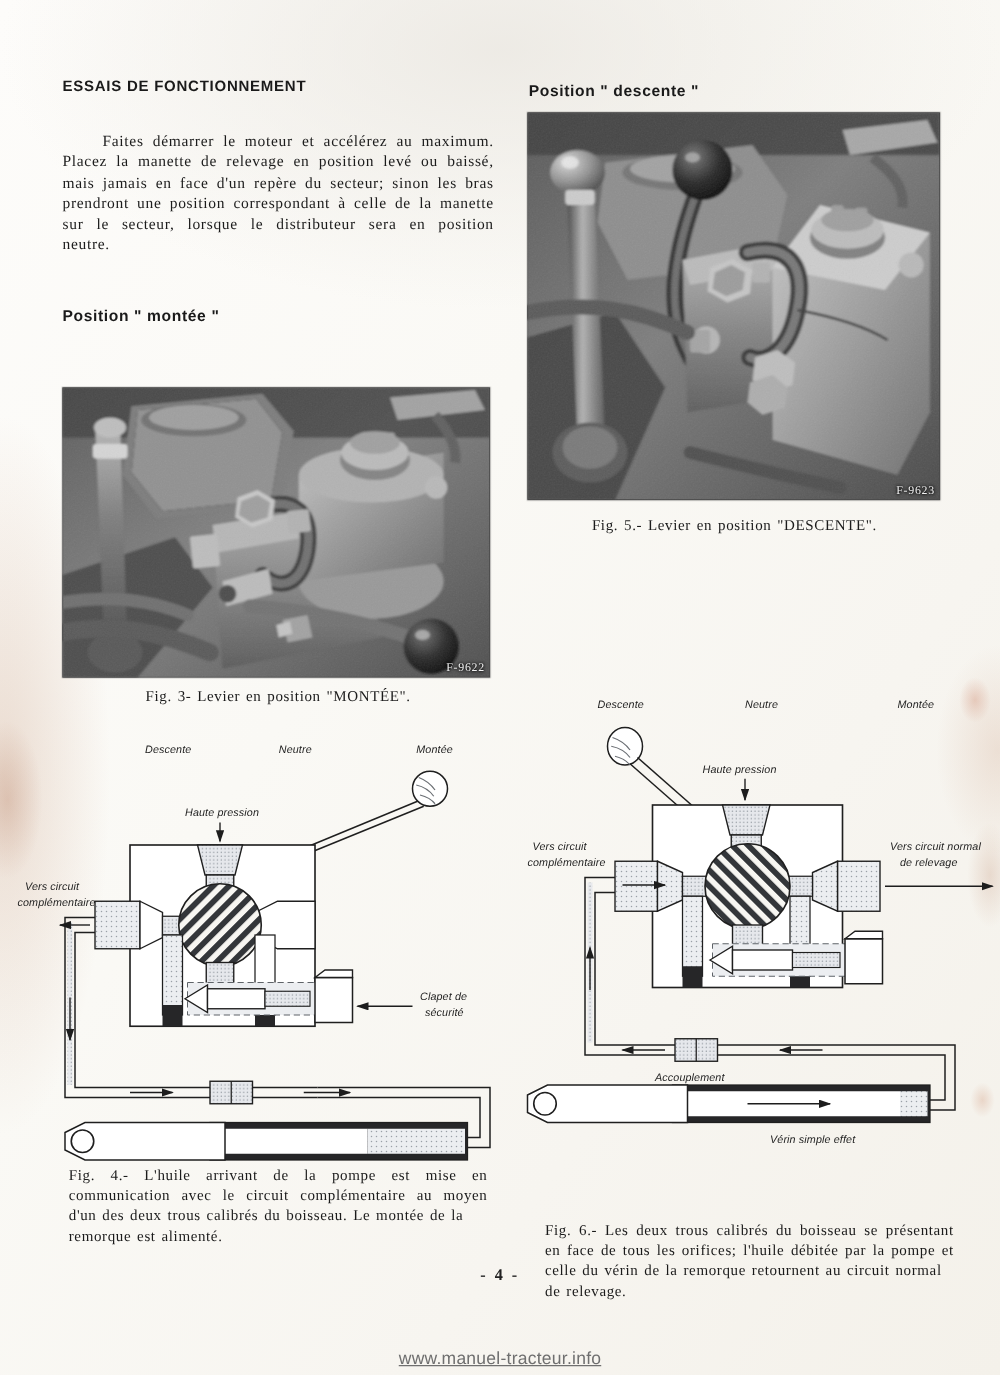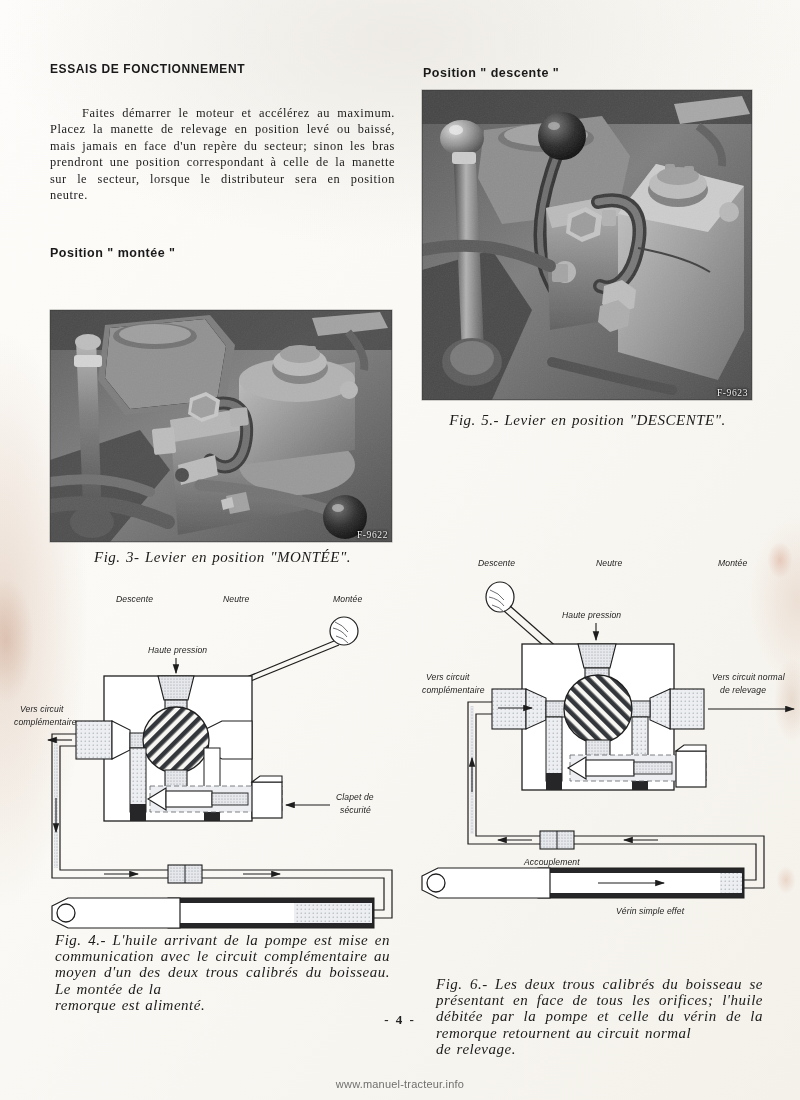--- a/index.html
+++ b/index.html
@@ -55,48 +55,48 @@
     line-height:16.4px;
     color:#1c1c1c;
     text-align:justify;
     letter-spacing:.55px;
     word-spacing:1.4px;
   }
   .bodytext .indent{ display:inline-block; width:32px; }
   .caption{
     position:absolute;
     font-family:"Liberation Serif", serif;
-    font-size:15px;
+    font-size:12px;
     line-height:16.2px;
     color:#1b1b1b;
     text-align:center;
     letter-spacing:.5px;
     word-spacing:1.2px;
-    font-style:italic;
   }
   .fig-caption-just{
     text-align:justify;
   }
   .fig-caption-just .lastline{
     display:block;
   }
   .pagenum{
     position:absolute;
     font-family:"Liberation Serif", serif;
     font-size:13px;
     font-weight:bold;
     letter-spacing:2px;
     color:#222;
   }
   .watermark{
     position:absolute;
     font-family:"Liberation Sans", sans-serif;
-    font-size:11px;
+    font-size:14px;
     color:#6f6f6f;
     letter-spacing:.2px;
+    text-decoration:underline;
   }
 
   
   .photo{
     position:absolute;
     overflow:hidden;
     background:#6e7276;
     filter:grayscale(1) contrast(1.02);
     box-shadow:0 0 0 .5px rgba(60,60,60,.45);
     text-align:center;

